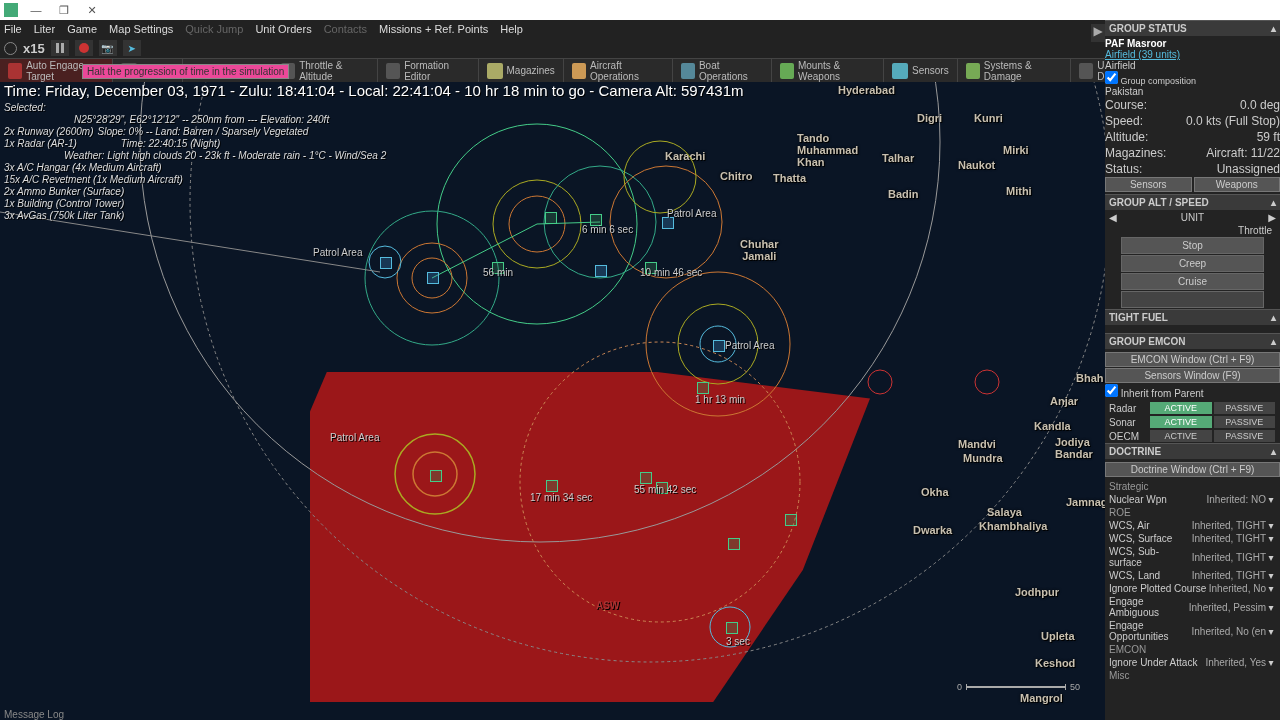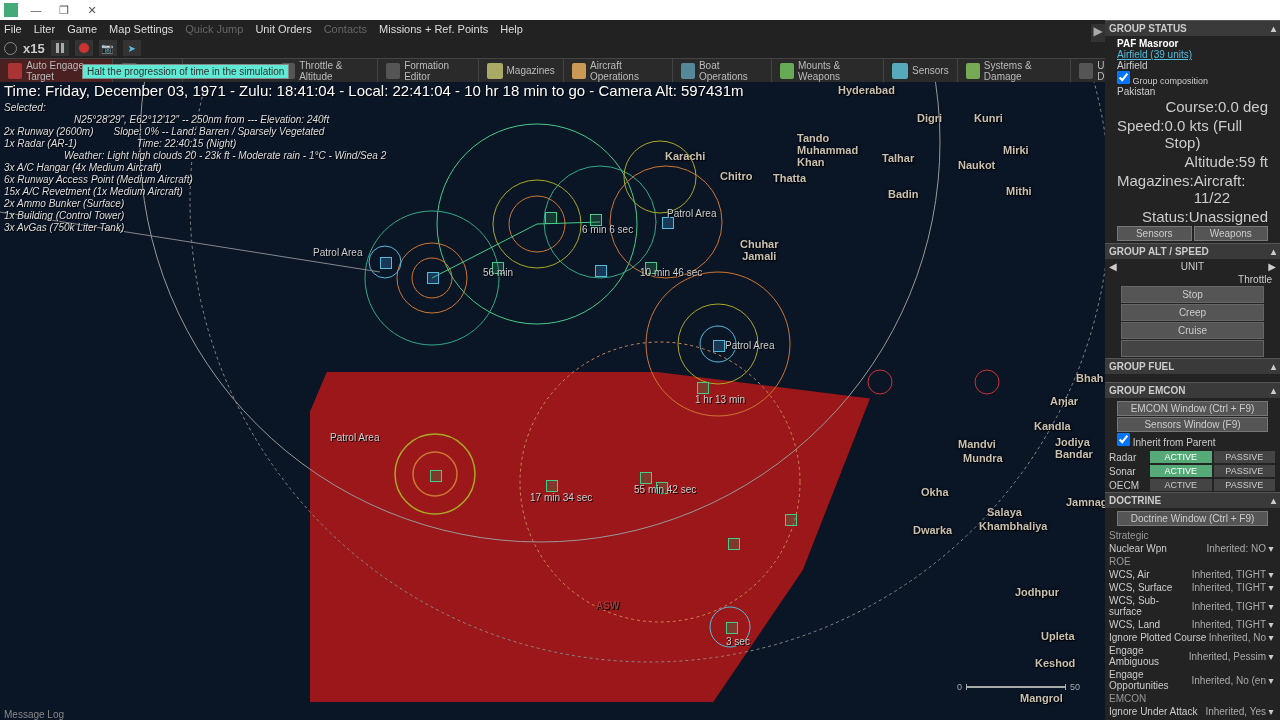--- a/index.html
+++ b/index.html
@@ -24,33 +24,33 @@
 .tabbar .tab .ticon { width:16px; height:16px; background:#555; border-radius:2px; }
 .tabbar .tab.red { background:#4a2020; }
 .tabbar .tab.red .ticon { background:#a33; }
 .statusline { position:absolute; top:82px; left:4px; color:#fff; font-size:15px; font-weight:500; text-shadow:1px 1px #000; z-index:5; }
 .map { position:absolute; top:82px; left:0; right:175px; bottom:0; background:#0a1525; overflow:hidden; }
 .redzone { position:absolute; left:310px; top:290px; width:560px; height:330px; background:#a81818; clip-path:polygon(3% 0%, 62% 0%, 100% 8%, 88% 60%, 72% 100%, 0% 100%, 0% 12%); opacity:0.92; }
 .city { position:absolute; color:#c8c0b0; font-size:11px; font-weight:600; text-shadow:0 0 3px #000, 1px 1px #000; pointer-events:none; white-space:nowrap; }
 .marker { position:absolute; width:12px; height:12px; border:1px solid #4c8; background:rgba(60,140,90,0.3); z-index:3; }
 .marker.blue { border-color:#5bd; background:rgba(60,140,200,0.3); }
 .label { position:absolute; color:#ccc; font-size:10px; text-shadow:1px 1px #000; z-index:4; pointer-events:none; }
-.tooltip { position:absolute; background:#5eead4; border:1px solid #888; color:#333; padding:1px 4px; font-size:10px; z-index:20; }
+.tooltip { position:absolute; background:#ec4899; border:1px solid #888; color:#333; padding:1px 4px; font-size:10px; z-index:20; }
 .infobox { position:absolute; top:20px; left:4px; color:#ddd; font-size:10px; line-height:12px; z-index:6; text-shadow:1px 1px #000;font-style:italic; }
 .infobox div { white-space:nowrap; }
 .rightpanel { position:absolute; top:20px; right:0; width:175px; bottom:0; background:#232323; color:#ccc; font-size:10px; overflow-y:auto; }
 .rightpanel::-webkit-scrollbar { width:10px; }
 .rightpanel::-webkit-scrollbar-track { background:#333; }
 .rightpanel::-webkit-scrollbar-thumb { background:#666; }
 .panel-collapse { position:absolute; top:24px; right:175px; width:14px; height:18px; background:#333; color:#aaa; text-align:center; cursor:pointer; z-index:10; font-size:12px; }
 .psection { background:#3a3a3a; padding:2px 4px; font-size:10px; font-weight:bold; color:#ccc; display:flex; justify-content:space-between; border-top:1px solid #555; }
 .psection .caret { cursor:pointer; }
-.pcontent { padding:2px 12px; }
+.pcontent { padding:2px 0; }
 .pcontent .link { color:#5bd; text-decoration:underline; cursor:pointer; }
-.prow { display:flex; justify-content:flex-end; padding:1px 0; font-size:15px; }
+.prow { display:flex; justify-content:space-between; padding:1px 0; font-size:12px; }
 .pbtn { background:#555; border:1px solid #777; padding:1px 0; text-align:center; font-size:10px; cursor:pointer; margin:1px 0; color:#ccc; }
 .pbtn2 { display:flex; gap:2px; }
 .pbtn2 div { flex:1; background:#555; border:1px solid #777; text-align:center; padding:1px 0; cursor:pointer; font-size:10px; }
 .throttlerow { display:flex; align-items:center; padding:2px 4px; }
 .throttlerow .tlabel { flex:1; text-align:center; font-size:10px; }
 .throttlebtns { padding:0 4px; }
 .tbutton { background:#555; text-align:center; padding:2px 6px; margin:1px 12px; font-size:10px; cursor:pointer; border:1px solid #666; }
 .emconrow { display:flex; align-items:center; padding:1px 4px; font-size:10px; }
 .emconrow .lbl { width:40px; }
 .emconrow .ap { flex:1; text-align:center; background:#444; margin:0 1px; padding:1px 0; cursor:pointer; font-size:9px; }
@@ -251,25 +251,24 @@
   <div class="city" style="left:913px;top:442px">Dwarka</div>
   <div class="city" style="left:1066px;top:414px">Jamnagar</div>
   <div class="city" style="left:1015px;top:504px">Jodhpur</div>
   <div class="city" style="left:1041px;top:548px">Upleta</div>
   <div class="city" style="left:1035px;top:575px">Keshod</div>
   <div class="city" style="left:1020px;top:610px">Mangrol</div>
 
   <div class="infobox">
     <div>Selected:</div>
     <div style="margin-left:70px">N25°28'29", E62°12'12" -- 250nm from --- Elevation: 240ft</div>
-    <div><span>2x Runway (2600m)</span><span style="margin-left:20px">Slope: 0% -- Land: Barren / Sparsely Vegetated</span></div>
-    <div><span>1x Radar (AR-1)</span><span style="margin-left:60px">Time: 22:40:15 (Night)</span></div>
+    <div><span>2x Runway (2600m)</span><span style="margin-left:4px">Slope: 0% -- Land: Barren / Sparsely Vegetated</span></div>
+    <div><span>1x Radar (AR-1)</span><span style="margin-left:44px">Time: 22:40:15 (Night)</span></div>
     <div style="margin-left:60px">Weather: Light high clouds 20 - 23k ft - Moderate rain - 1°C - Wind/Sea 2</div>
     <div>3x A/C Hangar (4x Medium Aircraft)</div>
-    <div>6x Runway Access Point (Medium Aircraft)</div>
     <div>15x A/C Revetment (1x Medium Aircraft)</div>
     <div>2x Ammo Bunker (Surface)</div>
     <div>1x Building (Control Tower)</div>
     <div>3x AvGas (750k Liter Tank)</div>
   </div>
 </div>
 
 <div class="panel-collapse">▶</div>
 
 <div class="rightpanel">
@@ -320,21 +319,21 @@
     </div>
   <div style="text-align:right;padding:0 8px;font-size:10px">Throttle</div>
   <div class="throttlebtns">
     <div class="tbutton">Stop</div>
     <div class="tbutton">Creep</div>
     <div class="tbutton">Cruise</div>
     <div class="tbutton" style="background:#444">&nbsp;</div>
   </div>
 
   <div class="psection">
-      <span>GROUP FUEL</span>
+      <span>TIGHT FUEL</span>
       <span class="caret">▴</span>
     </div>
   <div style="height:8px"></div>
 
   <div class="psection">
       <span>GROUP EMCON</span>
       <span class="caret">▴</span>
     </div>
   <div class="pcontent">
     <div class="pbtn">EMCON Window (Ctrl + F9)</div>

